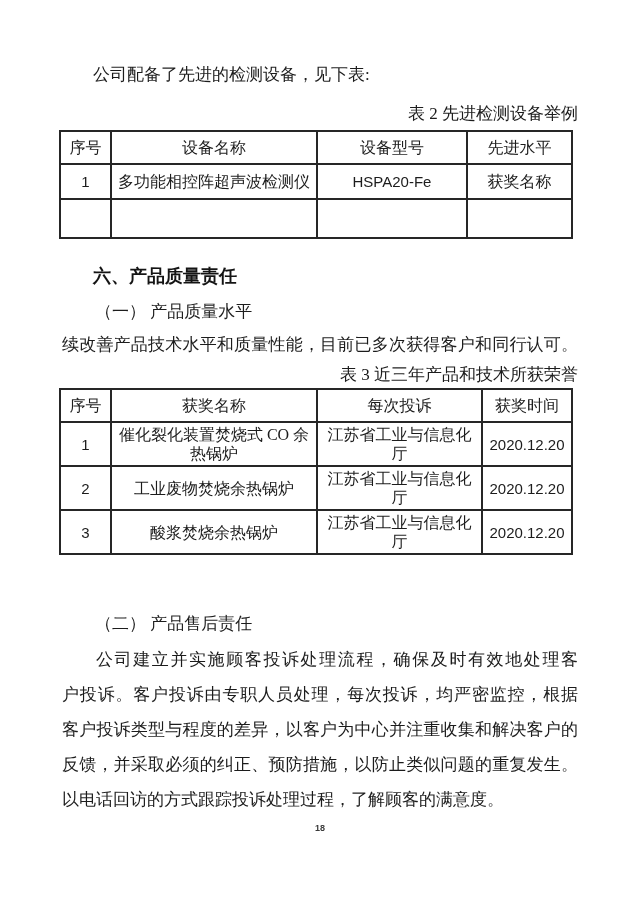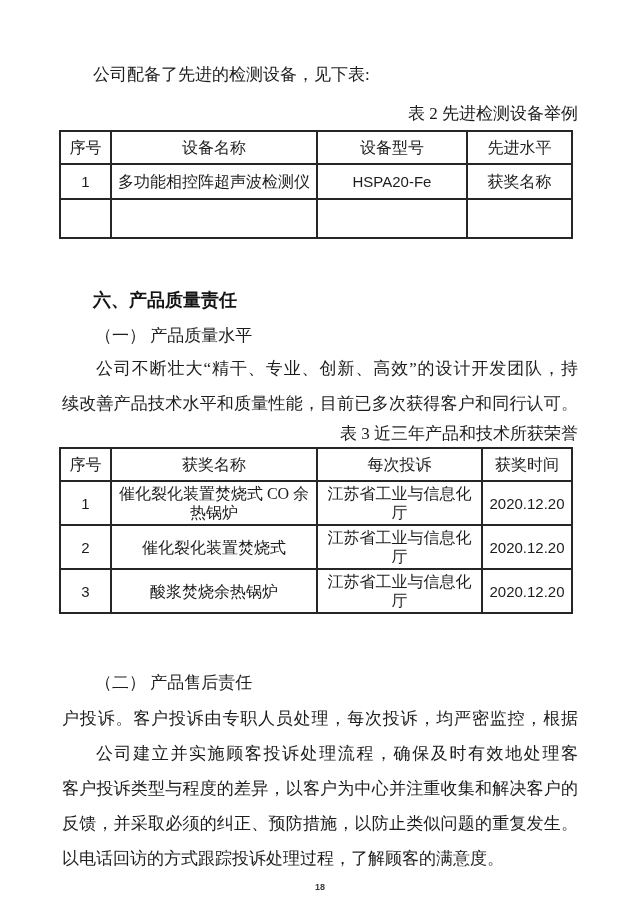--- a/index.html
+++ b/index.html
@@ -37,21 +37,21 @@
     text-align: right;
   }
   .caption-1 { margin-top: 13px; }
   .caption-2 { margin-top: 0; }
   .heading {
     font-family: "Liberation Sans", "DejaVu Sans", sans-serif;
     font-weight: bold;
     font-size: 18px;
     line-height: 26px;
     padding-left: 31px;
-    margin-top: 48px;
+    margin-top: 24px;
     color: #141414;
   }
   .subheading {
     font-size: 17px;
     line-height: 26px;
     padding-left: 33px;
     margin-top: 10px;
   }
   .subheading-2 { margin-top: 56px; }
   .para { margin-top: 2px; }
@@ -127,21 +127,20 @@
         <td class="h37"></td>
       </tr>
     </tbody>
   </table>
 
   <div class="heading">六、产品质量责任</div>
 
   <div class="subheading">（一） 产品质量水平</div>
 
   <div class="para">
-    <div class="body-line line-first line-just">公司不断壮大“精干、专业、创新、高效”的设计开发团队，持</div>
     <div class="body-line line-just">续改善产品技术水平和质量性能，目前已多次获得客户和同行认可。</div>
   </div>
 
   <div class="caption caption-2">表 3 近三年产品和技术所获荣誉</div>
 
   <table class="tbl-2">
     <colgroup>
       <col style="width:51px">
         <col style="width:206px">
         <col style="width:165px">
@@ -155,38 +154,38 @@
         <td class="h31">获奖时间</td>
       </tr>
       <tr>
         <td class="h40 sans">1</td>
         <td class="h40">催化裂化装置焚烧式 CO 余热锅炉</td>
         <td class="h40">江苏省工业与信息化厅</td>
         <td class="h40 sans">2020.12.20</td>
       </tr>
       <tr>
         <td class="h35 sans">2</td>
-        <td class="h35">催化裂化装置焚烧式</td>
+        <td class="h35">工业废物焚烧余热锅炉</td>
         <td class="h35">江苏省工业与信息化厅</td>
         <td class="h35 sans">2020.12.20</td>
       </tr>
       <tr>
         <td class="h35 sans">3</td>
         <td class="h35">酸浆焚烧余热锅炉</td>
         <td class="h35">江苏省工业与信息化厅</td>
         <td class="h35 sans">2020.12.20</td>
       </tr>
     </tbody>
   </table>
 
   <div class="subheading subheading-2">（二） 产品售后责任</div>
 
   <div class="para para-2">
+    <div class="body-line line-first line-just">公司建立并实施顾客投诉处理流程，确保及时有效地处理客</div>
     <div class="body-line line-just">户投诉。客户投诉由专职人员处理，每次投诉，均严密监控，根据</div>
-    <div class="body-line line-first line-just">公司建立并实施顾客投诉处理流程，确保及时有效地处理客</div>
     <div class="body-line line-just">客户投诉类型与程度的差异，以客户为中心并注重收集和解决客户的</div>
     <div class="body-line line-just">反馈，并采取必须的纠正、预防措施，以防止类似问题的重复发生。</div>
     <div class="body-line line-last">以电话回访的方式跟踪投诉处理过程，了解顾客的满意度。</div>
   </div>
 
   <div class="page-number">18</div>
 
 </div>
 
 </body></html>

